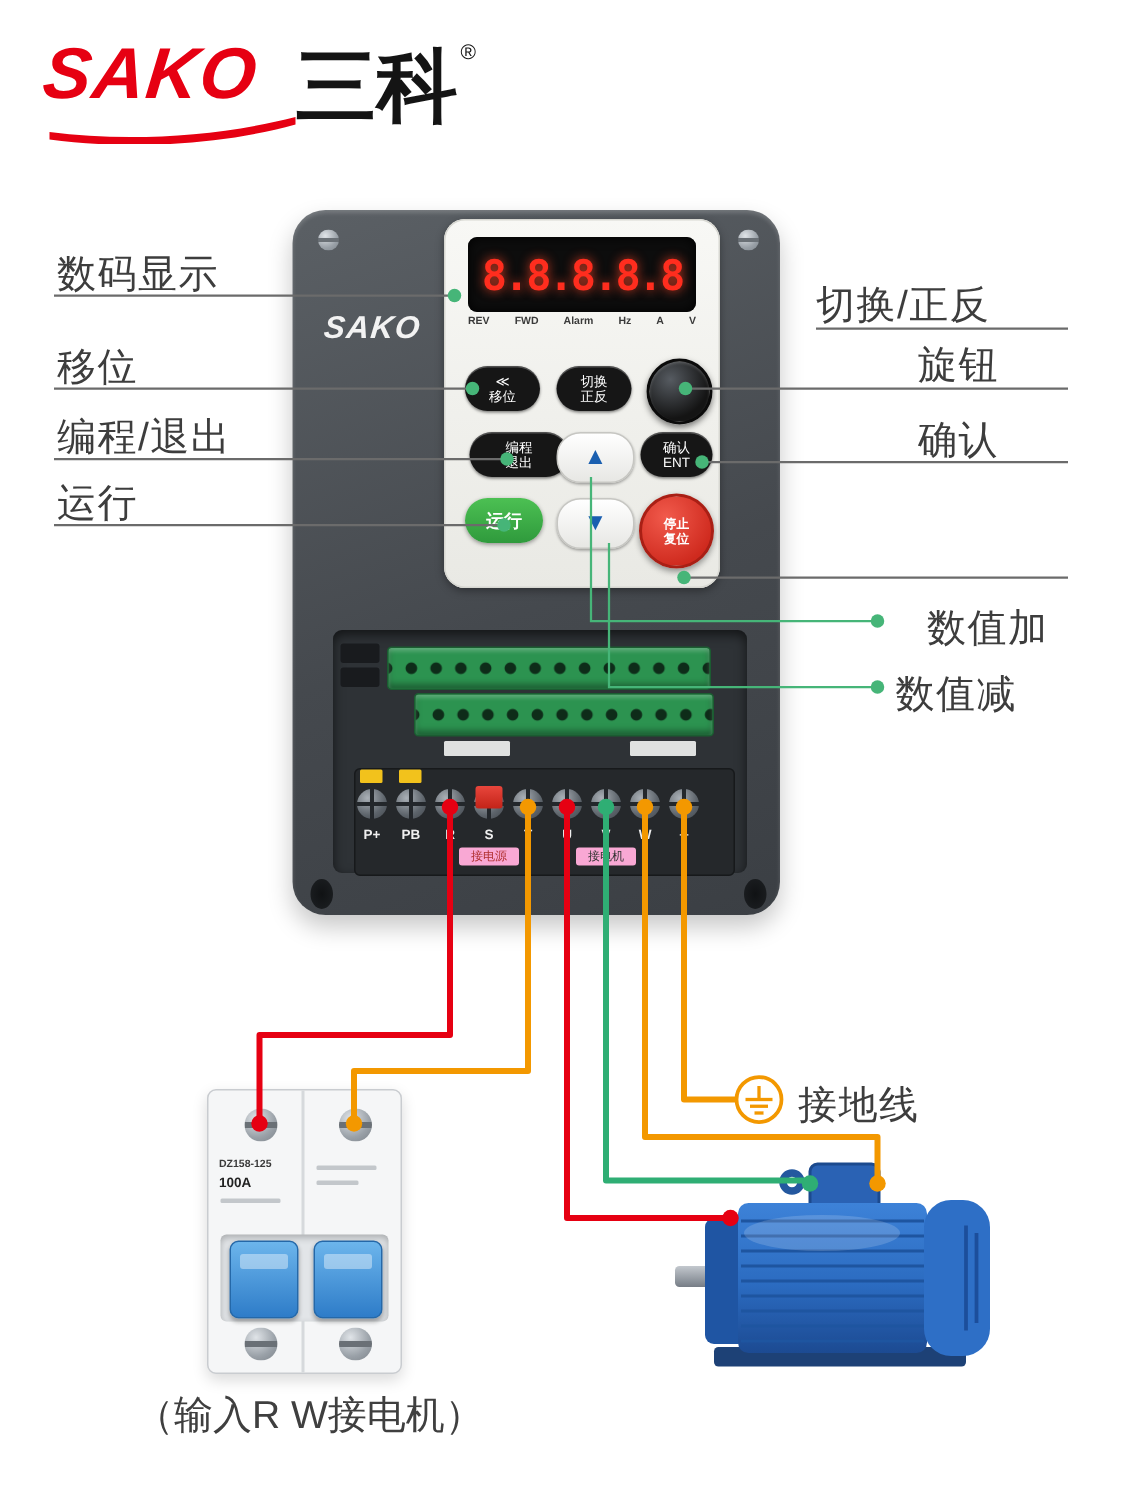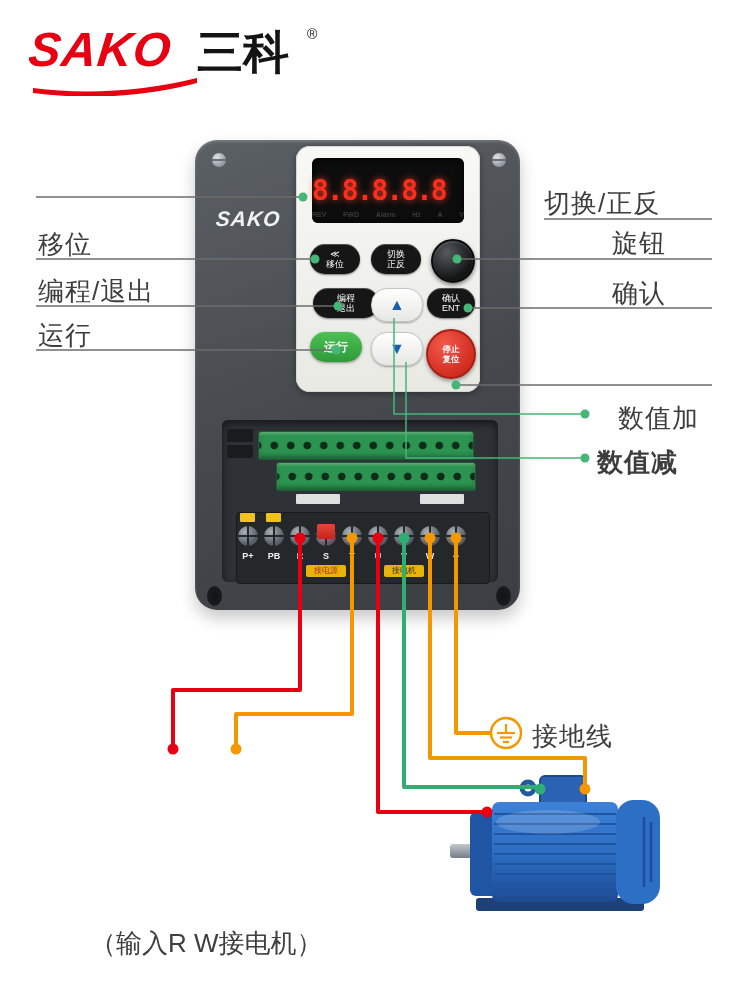--- a/index.html
+++ b/index.html
@@ -6,22 +6,22 @@
   .stage{position:relative;width:750px;height:1000px;background:#ffffff;overflow:hidden;font-family:"Liberation Sans",sans-serif;}
   .abs{position:absolute;}
   .co{position:absolute;font-size:26px;color:#3d3d3d;white-space:nowrap;letter-spacing:1px;z-index:30;}
   .cap{position:absolute;font-size:26px;color:#3f3f3f;white-space:nowrap;z-index:30;}
   
   .vfd-body{position:absolute;left:195px;top:140px;width:325px;height:470px;border-radius:22px;
     background:linear-gradient(160deg,#5b6065,#45494e 55%,#3b3f44);
     box-shadow:0 8px 16px rgba(0,0,0,.22), inset 0 2px 3px rgba(255,255,255,.18);z-index:1;}
   .panel{position:absolute;left:296px;top:146px;width:184px;height:246px;border-radius:14px;
     background:linear-gradient(#f8f8f5,#e9e9e4);box-shadow:inset 0 0 0 1px #d7d7d1,0 2px 6px rgba(0,0,0,.35);z-index:2;}
-  .display{position:absolute;left:312px;top:158px;width:152px;height:65px;background:#0d0d0d;border-radius:6px;
-    box-shadow:inset 0 0 8px #000;z-index:3;display:flex;align-items:center;justify-content:flex-start;}
+  .display{position:absolute;left:312px;top:158px;width:152px;height:50px;background:#0d0d0d;border-radius:6px;
+    box-shadow:inset 0 0 8px #000;z-index:3;display:flex;align-items:center;justify-content:center;}
   .digits{font-family:"DejaVu Sans Mono",monospace;font-size:28px;font-weight:bold;color:#ff2d1e;letter-spacing:-2px;
     text-shadow:0 0 7px rgba(255,70,40,.85);}
   .inds{position:absolute;left:312px;top:211px;width:152px;display:flex;justify-content:space-between;z-index:3;}
   .inds span{font-size:7px;font-weight:bold;color:#3a3a3a;}
   .panel-logo{position:absolute;left:216px;top:207px;color:#f2f2f2;font-size:21px;font-weight:900;font-style:italic;
     letter-spacing:1px;transform:skewX(-6deg);z-index:2;}
   .pill{position:absolute;background:#161616;border-radius:15px;color:#fff;display:flex;flex-direction:column;
     align-items:center;justify-content:center;font-size:9px;line-height:1.15;z-index:3;
     box-shadow:inset 0 1px 0 rgba(255,255,255,.25),0 1px 2px rgba(0,0,0,.5);}
   .arrowbtn{position:absolute;background:linear-gradient(#ffffff,#e7e7e4);border:1px solid #c6c6c2;border-radius:16px;
@@ -45,39 +45,39 @@
   .pblock{position:absolute;left:236px;top:512px;width:252px;height:70px;background:#25282b;border:1px solid #17191b;
     border-radius:4px;z-index:3;}
   .screw-big{position:absolute;width:20px;height:20px;border-radius:50%;z-index:4;
     background-image:linear-gradient(0deg,rgba(0,0,0,0) 44%,#23272b 44%,#23272b 56%,rgba(0,0,0,0) 56%),
       linear-gradient(90deg,rgba(0,0,0,0) 44%,#23272b 44%,#23272b 56%,rgba(0,0,0,0) 56%),
       radial-gradient(circle at 35% 30%,#aab0b6,#5d646b 60%,#42474d);}
   .screw-silver{position:absolute;border-radius:50%;z-index:4;
     background-image:linear-gradient(0deg,rgba(0,0,0,0) 42%,#6a7076 42%,#6a7076 58%,rgba(0,0,0,0) 58%),
       radial-gradient(circle at 35% 30%,#e0e4e8,#9aa1a8 60%,#7c838a);}
   .tlabel{position:absolute;width:24px;text-align:center;font-size:9px;font-weight:bold;color:#f0f0f0;z-index:5;}
-  .tagbox{position:absolute;height:12px;background:#eab308;border-radius:2px;z-index:5;font-size:8px;line-height:12px;
+  .tagbox{position:absolute;height:12px;background:#f9a8d4;border-radius:2px;z-index:5;font-size:8px;line-height:12px;
     text-align:center;}
   
   .breaker{position:absolute;left:138px;top:726px;width:128px;height:188px;background:#f5f6f7;border:1px solid #c9ccd0;
     border-radius:6px;box-shadow:0 4px 10px rgba(0,0,0,.15);z-index:2;}
   .breaker .seam{position:absolute;left:62px;top:0;width:2px;height:100%;background:#d6d9dc;}
   .toggle-recess{position:absolute;left:8px;top:96px;width:112px;height:58px;background:#e2e5e8;border-radius:4px;
     box-shadow:inset 0 2px 5px rgba(0,0,0,.25);}
   .toggle{position:absolute;width:44px;height:50px;border-radius:6px;border:1px solid #2568a8;
     background:linear-gradient(#6cb5ec,#2e7cc8);box-shadow:0 2px 3px rgba(0,0,0,.3);}
   .toggle .ridge{position:absolute;left:6px;top:8px;width:32px;height:10px;border-radius:2px;background:rgba(255,255,255,.4);}
   .bmodel{position:absolute;left:7px;top:46px;font-size:7px;font-weight:bold;color:#3a3a3a;}
   .brating{position:absolute;left:7px;top:56px;font-size:9px;font-weight:bold;color:#222;}
   .bbar{position:absolute;height:3px;background:#c3c7cb;border-radius:1px;}
   
   .logo{position:absolute;left:25px;top:22px;width:330px;height:76px;z-index:5;}
   .brand-en{position:absolute;left:4px;top:0;font-size:48px;font-weight:900;font-style:italic;color:#e60012;
     letter-spacing:1px;transform:skewX(-6deg);}
-  .brand-cn{position:absolute;left:172px;top:0px;font-size:46px;font-weight:900;color:#141414;}
+  .brand-cn{position:absolute;left:172px;top:0px;font-size:54px;font-weight:900;color:#141414;}
   .brand-reg{position:absolute;left:282px;top:4px;font-size:14px;color:#141414;}
   svg.overlay{position:absolute;left:0;top:0;width:750px;height:1000px;z-index:20;pointer-events:none;}
   .motor-svg{position:absolute;left:448px;top:772px;width:220px;height:148px;z-index:2;}
 </style>
 </head>
 <body>
 
 <div class="stage">
 
   <div class="logo">
@@ -170,20 +170,39 @@
   <span class="tlabel" style="left:314px;top:551px;">S</span>
   <span class="tlabel" style="left:340px;top:551px;">T</span>
   <span class="tlabel" style="left:366px;top:551px;">U</span>
   <span class="tlabel" style="left:392px;top:551px;">V</span>
   <span class="tlabel" style="left:418px;top:551px;">W</span>
   <span class="tlabel" style="left:444px;top:551px;">⏚</span>
 
   <div class="tagbox" style="left:306px;top:565px;width:40px;color:#b03030;">接电源</div>
   <div class="tagbox" style="left:384px;top:565px;width:40px;color:#333;">接电机</div>
 
+  <div class="breaker">
+    <div class="seam"></div>
+    <div class="screw-silver" style="left:24px;top:12px;width:22px;height:22px;"></div>
+    <div class="screw-silver" style="left:87px;top:12px;width:22px;height:22px;"></div>
+    <span class="bmodel">DZ158-125</span>
+    <span class="brating">100A</span>
+    <div class="bbar" style="left:8px;top:72px;width:40px;"></div>
+    <div class="bbar" style="left:72px;top:50px;width:40px;"></div>
+    <div class="bbar" style="left:72px;top:60px;width:28px;"></div>
+    <div class="toggle-recess"></div>
+    <div class="toggle" style="left:14px;top:100px;">
+      <div class="ridge"></div>
+    </div>
+    <div class="toggle" style="left:70px;top:100px;">
+      <div class="ridge"></div>
+    </div>
+    <div class="screw-silver" style="left:24px;top:158px;width:22px;height:22px;"></div>
+    <div class="screw-silver" style="left:87px;top:158px;width:22px;height:22px;"></div>
+  </div>
 
   <svg class="motor-svg" viewBox="0 0 220 148">
     <defs>
       <linearGradient id="mBody" x1="0" y1="0" x2="0" y2="1">
         <stop offset="0" stop-color="#3d82d8"></stop>
           <stop offset="0.55" stop-color="#2b6bc0"></stop>
           <stop offset="1" stop-color="#1c4a92"></stop>
       </linearGradient>
       <linearGradient id="mShaft" x1="0" y1="0" x2="0" y2="1">
         <stop offset="0" stop-color="#c3c8ce"></stop>
@@ -208,28 +227,29 @@
       <line x1="46" y1="122" x2="168" y2="122"></line>
     </g>
     <rect x="168" y="28" width="44" height="104" rx="18" fill="#2e6fc6"></rect>
     <g stroke="#1c4e9b" stroke-width="2.5">
       <line x1="196" y1="45" x2="196" y2="115"></line>
         <line x1="203" y1="50" x2="203" y2="110"></line>
     </g>
     <ellipse cx="100" cy="50" rx="52" ry="12" fill="#ffffff" opacity="0.16"></ellipse>
   </svg>
 
+  <span class="co" style="left:38px;top:165px;">数码显示</span>
   <span class="co" style="left:38px;top:227px;">移位</span>
   <span class="co" style="left:38px;top:274px;">编程/退出</span>
   <span class="co" style="left:38px;top:318px;">运行</span>
   <span class="co" style="left:544px;top:186px;">切换/正反</span>
   <span class="co" style="left:612px;top:226px;">旋钮</span>
   <span class="co" style="left:612px;top:276px;">确认</span>
   <span class="co" style="left:618px;top:401px;">数值加</span>
-  <span class="co" style="left:597px;top:445px;font-weight:bold;">数值减</span>
+  <span class="co" style="left:597px;top:445px;">数值减</span>
   <span class="co" style="left:532px;top:719px;">接地线</span>
 
   <span class="cap" style="left:90px;top:926px;">（输入R W接电机）</span>
 
   <svg class="overlay" viewBox="0 0 750 1000">
 
     <g stroke-width="1.5" fill="none">
       <line x1="36" y1="197" x2="302" y2="197" stroke="#6b6b6b"></line>
       <line x1="36" y1="259" x2="313" y2="259" stroke="#6b6b6b"></line>
       <line x1="36" y1="306" x2="336" y2="306" stroke="#6b6b6b"></line>

